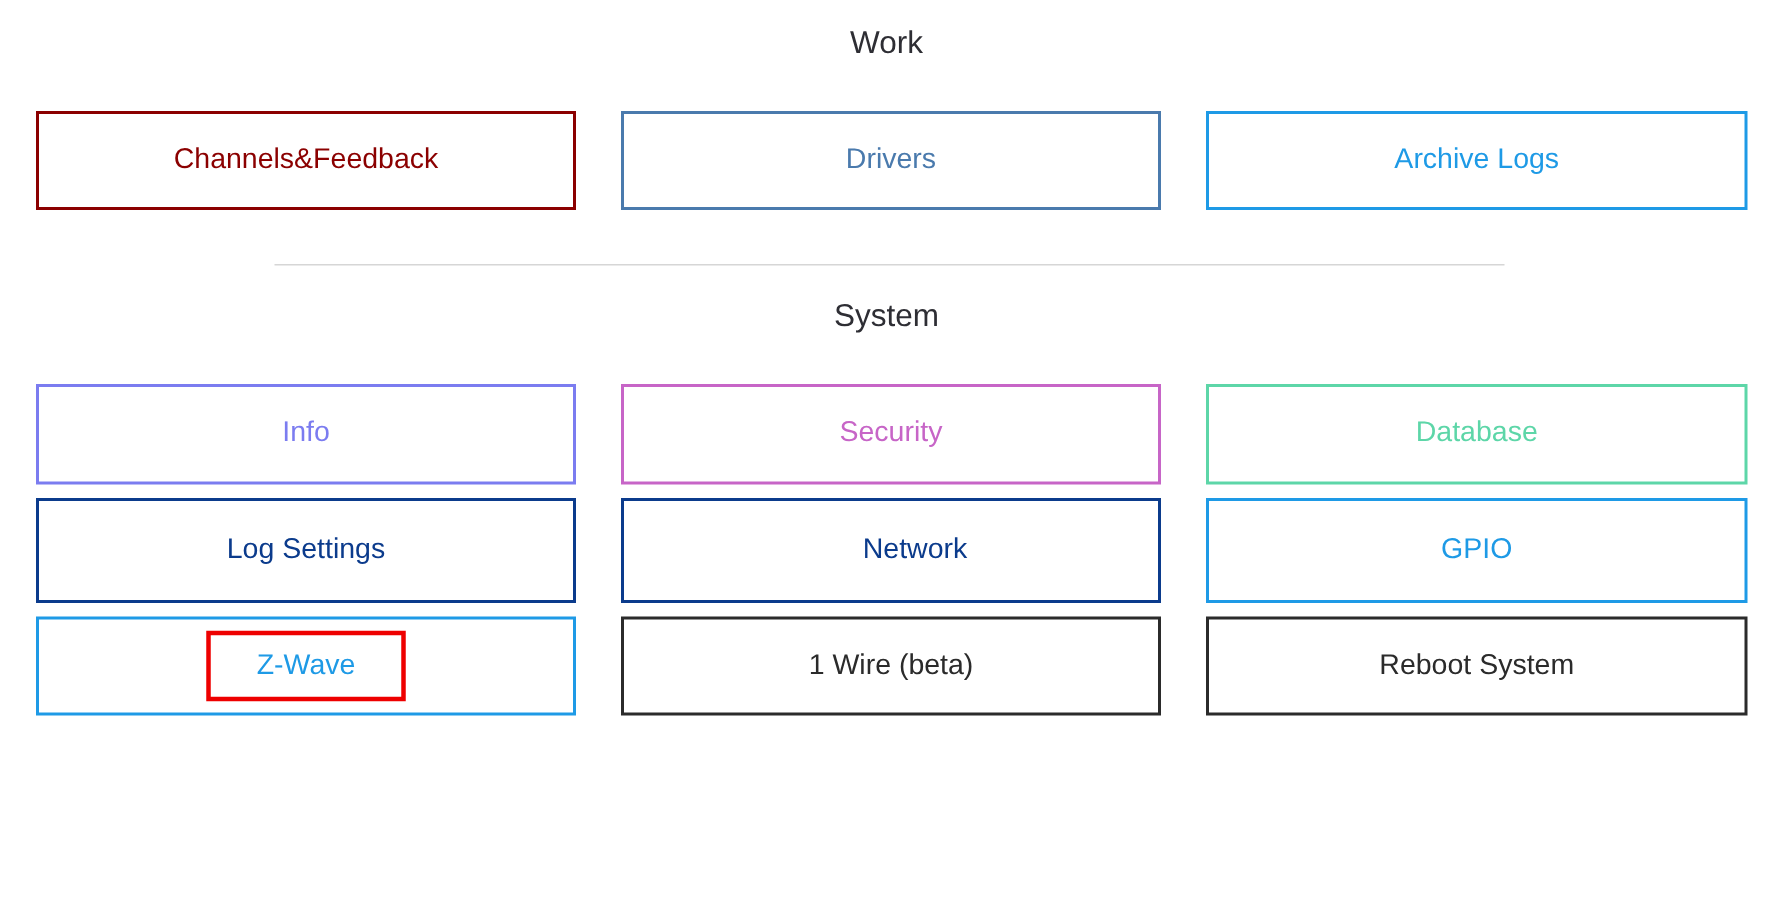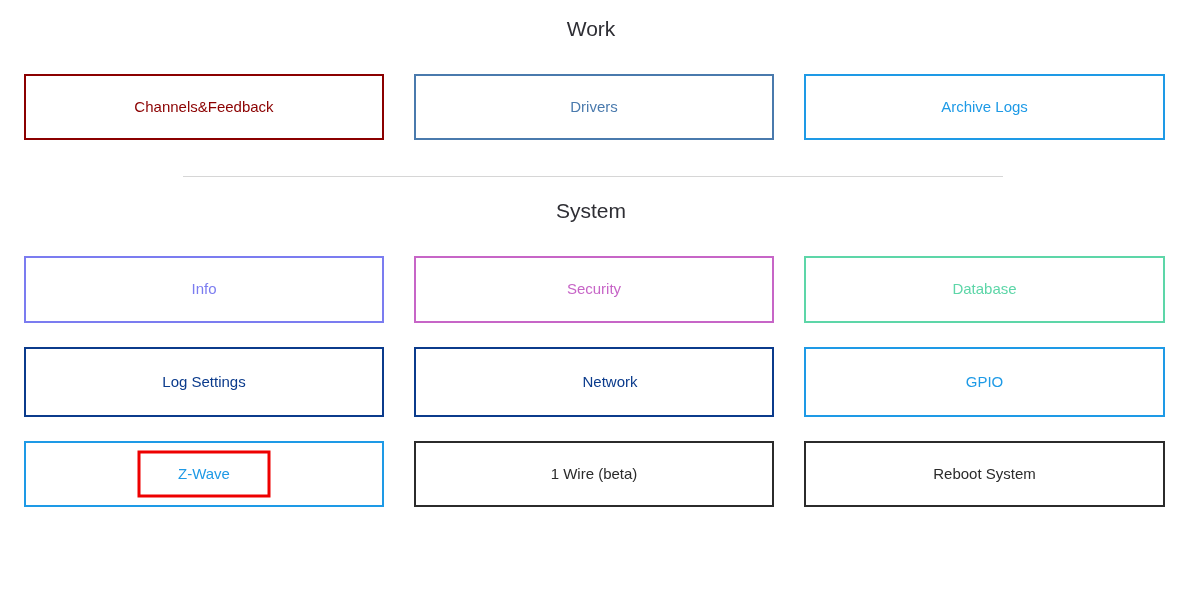--- a/index.html
+++ b/index.html
@@ -57,29 +57,29 @@
 
   #work-grid {
     top: 74px;
     grid-template-rows: 66px;
     row-gap: 0px;
   }
 
   #system-grid {
     top: 256px;
     grid-template-rows: 67px 70px 66px 66px;
-    row-gap: 24px;
+    row-gap: 9px;
   }
 
   .btn {
     box-sizing: border-box;
     background: #ffffff;
     border: 2px solid #222;
     color: #222;
-    font-size: 15px;
+    font-size: 19px;
     font-family: "Liberation Sans", sans-serif;
     display: flex;
     align-items: center;
     justify-content: center;
     cursor: pointer;
     padding: 0;
     line-height: 1.1;
     text-align: center;
     position: relative;
     user-select: none;

